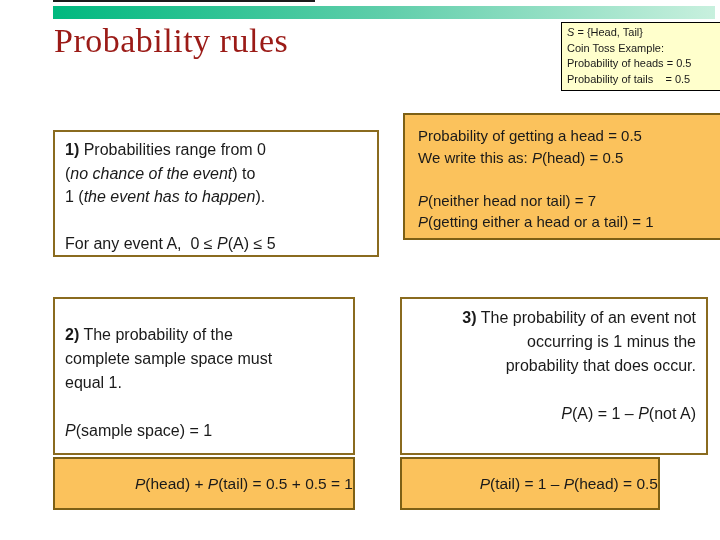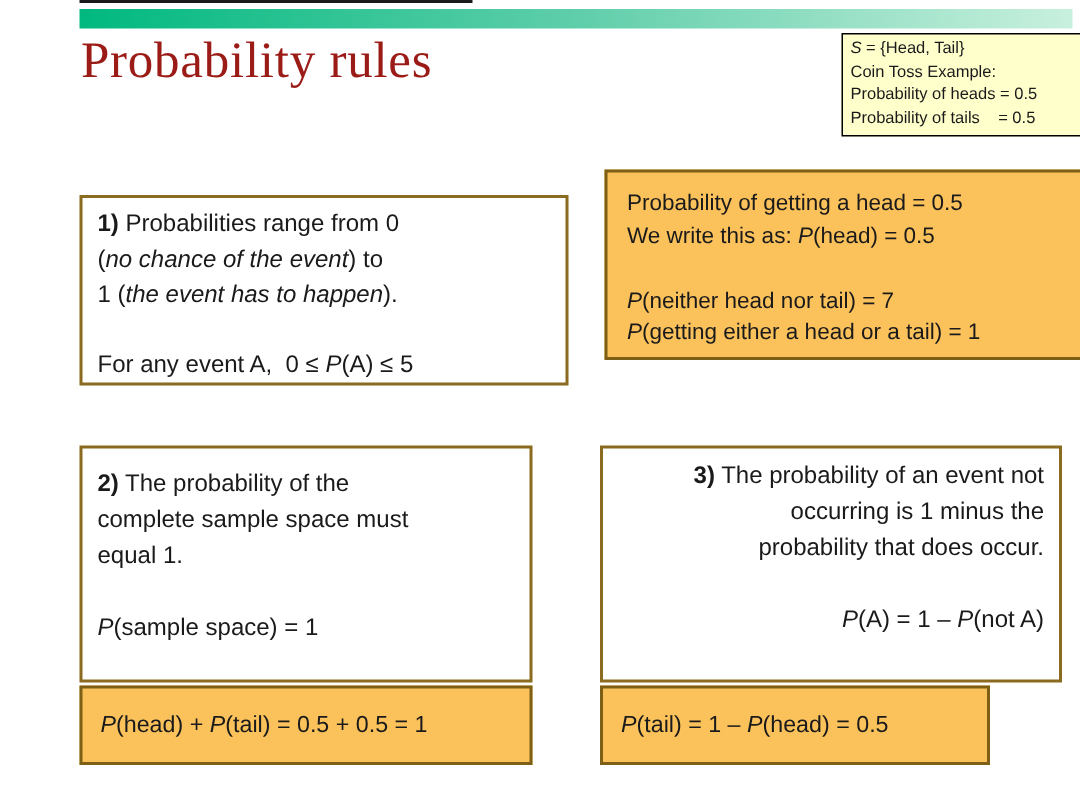--- a/index.html
+++ b/index.html
@@ -22,23 +22,23 @@
     background:var(--note-fill,#ffffcc);border:1px solid #000;
     padding:2px 5px;font-size:11px;line-height:15.6px;
   }
   .box{
     position:absolute;box-sizing:border-box;background:#ffffff;
     border:2px solid var(--gold-border,#8a6b1f);
   }
   .obox{background:var(--orange-fill,#fbc25c);border-color:var(--gold-border-dark,#7d6015);}
   .rule1{left:30px;top:130px;width:326px;height:127px;padding:6px 10px;font-size:16px;line-height:23.5px;}
   .rule1ex{left:380px;top:113px;width:320px;height:127px;padding:10px 13px;font-size:15px;line-height:21.5px;}
-  .rule2{left:30px;top:297px;width:302px;height:158px;padding:12px 10px;font-size:16px;line-height:24px;}
+  .rule2{left:30px;top:297px;width:302px;height:158px;padding:24px 10px;font-size:16px;line-height:24px;}
   .rule3{left:377px;top:297px;width:308px;height:158px;padding:7px 10px;font-size:16px;line-height:24px;text-align:right;}
-  .strip{height:53px;top:457px;display:flex;align-items:center;padding-left:12px;font-size:15.5px;}
+  .strip{height:53px;top:457px;display:flex;align-items:center;padding-left:24px;font-size:15.5px;justify-content:flex-end;}
   .rule2ex{left:30px;width:302px;}
   .rule3ex{left:377px;width:260px;}
   .i{font-style:italic;}
   .b{font-weight:bold;}
   .line{min-height:1em;}
 </style>
 </head>
 <body>
 
 <div class="slide">

